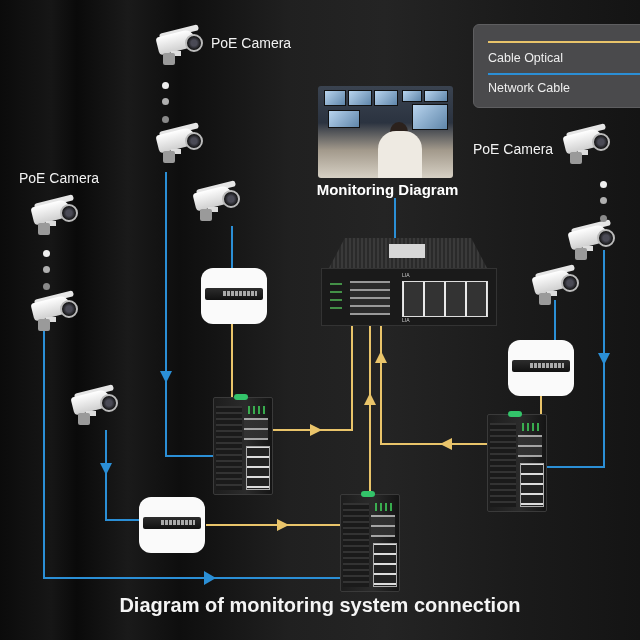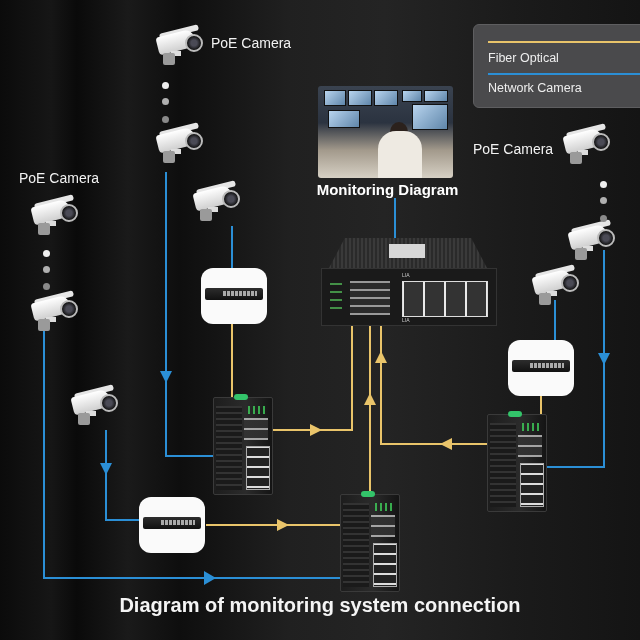--- a/index.html
+++ b/index.html
@@ -99,23 +99,23 @@
       <polygon points="310,424 310,436 322,430" fill="#e9c46a"></polygon>
       <polygon points="277,519 277,531 289,525" fill="#e9c46a"></polygon>
       <polygon points="364,405 376,405 370,393" fill="#e9c46a"></polygon>
       <polygon points="375,363 387,363 381,351" fill="#e9c46a"></polygon>
       <polygon points="452,438 452,450 440,444" fill="#e9c46a"></polygon>
     </g>
   </svg>
 
   <div class="legend">
     <div class="swatch" style="top:16px;background:#e9c46a;"></div>
-    <div class="row" style="top:26px;">Fiber Optical</div>
+    <div class="row" style="top:26px;">Cable Optical</div>
     <div class="swatch" style="top:48px;background:#2b8fd6;"></div>
-    <div class="row" style="top:56px;">Network Camera</div>
+    <div class="row" style="top:56px;">Network Cable</div>
   </div>
 
   <div class="monitor-photo">
     <div class="screen" style="left:6px;top:4px;width:20px;height:14px;"></div>
     <div class="screen" style="left:30px;top:4px;width:22px;height:14px;"></div>
     <div class="screen" style="left:56px;top:4px;width:22px;height:14px;"></div>
     <div class="screen" style="left:84px;top:4px;width:18px;height:10px;"></div>
     <div class="screen" style="left:106px;top:4px;width:22px;height:10px;"></div>
     <div class="screen" style="left:10px;top:24px;width:30px;height:16px;"></div>
     <div class="screen" style="left:94px;top:18px;width:34px;height:24px;"></div>

